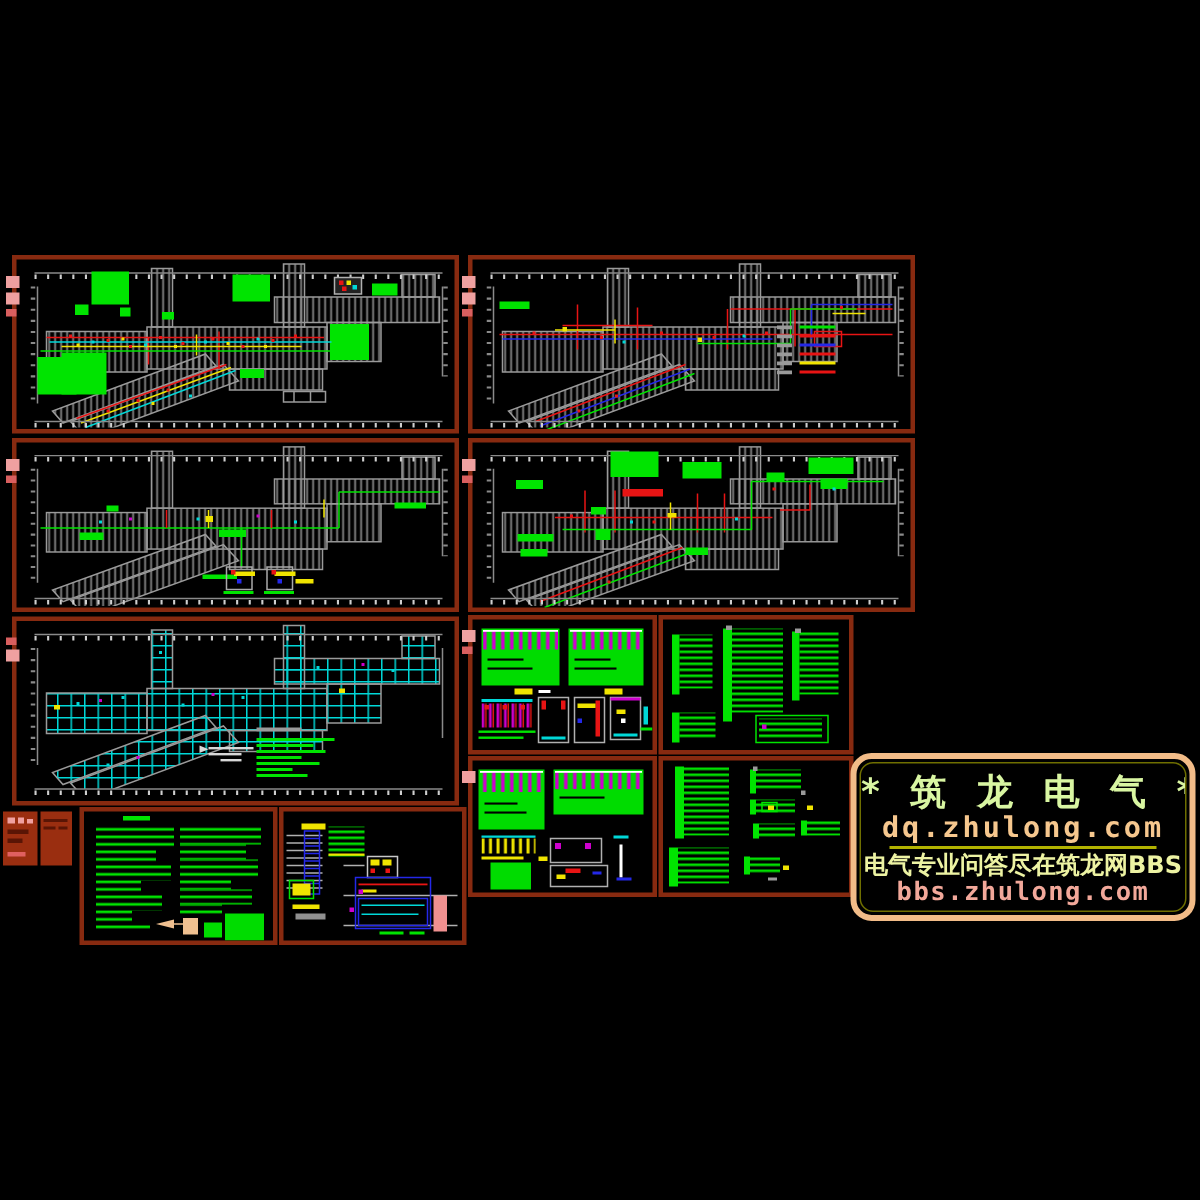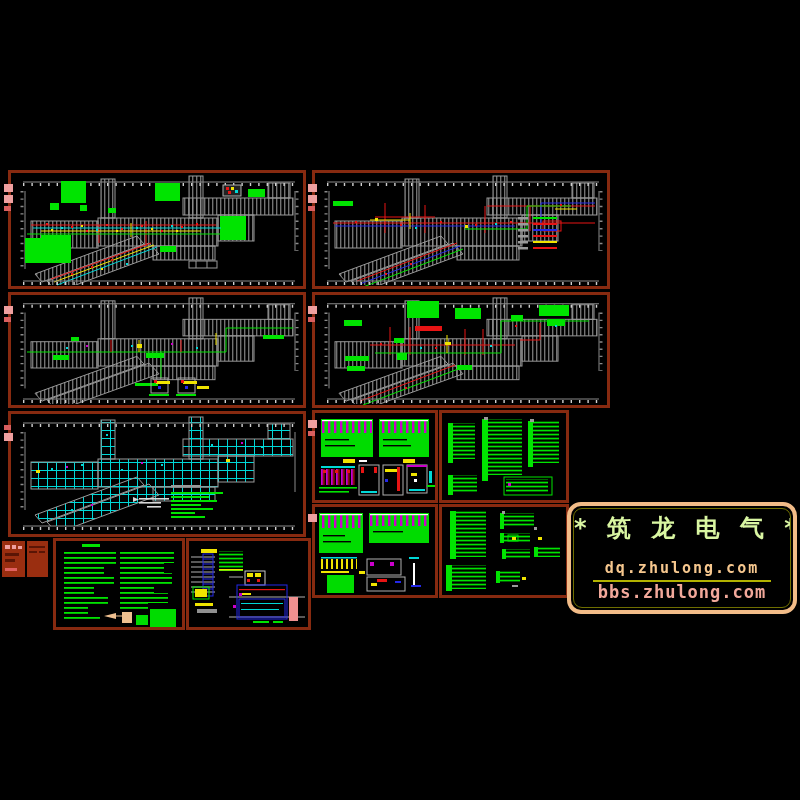--- a/index.html
+++ b/index.html
@@ -12,22 +12,22 @@
   .marks i.r{width:7px;height:5px;background:#d95f5f;}
   .stamp{position:absolute;box-sizing:border-box;background:#9a2e10;}
   .stamp svg{display:block;width:100%;height:100%;}
   
   .logo{position:absolute;left:567px;top:502px;width:230px;height:112px;background:#000;
         border:4px solid #f2bc88;border-radius:14px;box-sizing:border-box;}
   .logo-inner{position:absolute;inset:2px;border:1px solid #6f6f00;border-radius:9px;
         text-align:center;overflow:hidden;}
   .logo-title{margin-top:5px;font-size:24px;line-height:28px;font-weight:bold;
         color:#d9f6a2;letter-spacing:6px;white-space:nowrap;}
-  .logo-url1{font-size:15px;line-height:21px;font-weight:bold;color:#f6c78e;
-        letter-spacing:2px;font-family:"DejaVu Sans Mono",monospace;margin-top:16px;}
+  .logo-url1{font-size:19px;line-height:21px;font-weight:bold;color:#f6c78e;
+        letter-spacing:2px;font-family:"DejaVu Sans Mono",monospace;}
   .logo-rule{width:82%;height:2px;background:#b2b200;margin:1px auto 1px auto;}
   .logo-red{font-size:11px;line-height:12px;font-weight:bold;color:#ff1212;white-space:nowrap;}
   .logo-main{font-size:16px;line-height:19px;font-weight:bold;color:#edf3a3;white-space:nowrap;}
   .logo-url2{font-size:17px;line-height:19px;font-weight:bold;color:#f2a89a;
         letter-spacing:1px;font-family:"DejaVu Sans Mono",monospace;}
 </style>
 </head>
 <body>
 
 <div id="canvas">
@@ -700,17 +700,18 @@
           <rect x="12" y="10" width="6" height="2"></rect>
         </g>
     </svg>
   </div>
 
   <div class="logo">
     <div class="logo-inner">
       <div class="logo-title">* 筑 龙 电 气 *</div>
       <div class="logo-url1">dq.zhulong.com</div>
       <div class="logo-rule"></div>
+      <div class="logo-main">电气专业问答尽在筑龙网BBS</div>
       <div class="logo-url2">bbs.zhulong.com</div>
     </div>
   </div>
 
 </div>
 
 </body></html>

